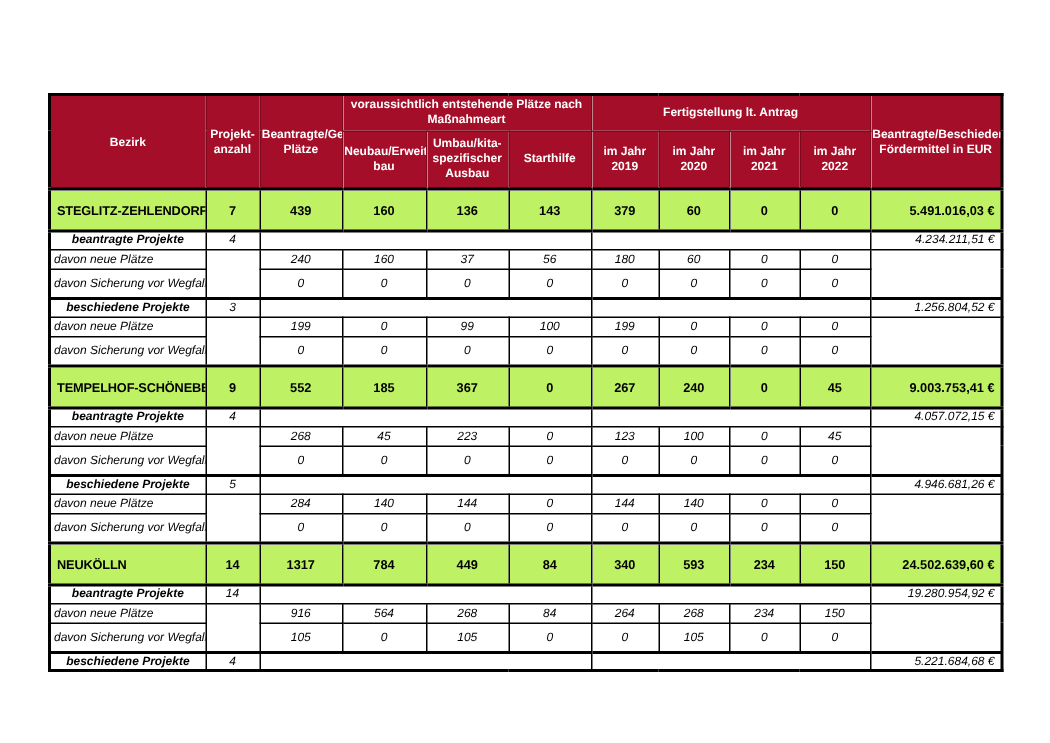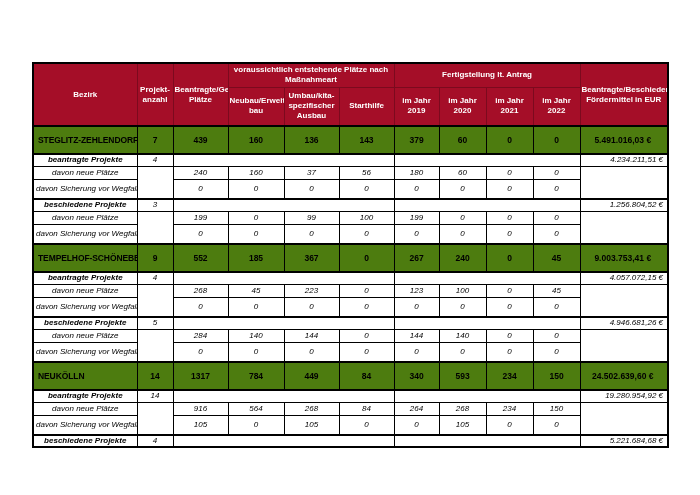--- a/index.html
+++ b/index.html
@@ -16,35 +16,35 @@
   }
   td{border:1px solid #000;padding:0 2px;font-size:8px;line-height:1.2;overflow:hidden;vertical-align:middle;}
   
   thead td{
     background:#A50E28;color:#fff;text-align:center;font-weight:700;
     border:1px solid #7c0a1e;font-size:8px;line-height:1.25;padding:1px 1px;
   }
   tr.hA{height:24px;}
   tr.hB{height:39px;}
   
-  tr.gray{height:28px;background:#4d7c0f;}
+  tr.gray{height:28px;background:#bef264;}
   tr.gray td{border-top:2px solid #000;border-bottom:2px solid #000;font-weight:700;font-size:8.5px;}
   td.bez{text-align:left;padding-left:4px;white-space:nowrap;letter-spacing:-0.1px;}
   td.num{text-align:center;}
-  td.amt{text-align:center;padding-right:4px;}
+  td.amt{text-align:right;padding-right:4px;}
   
   tr.proj{height:12px;padding-left:12px;}
   tr.proj td{border-top:2px solid #000;}
   td.plabel{font-weight:700;font-style:italic;text-align:center;white-space:nowrap;}
   td.count{font-style:italic;text-align:center;}
   td.pamt{font-style:italic;text-align:right;padding-right:4px;margin-top:26px;}
   
   tr.neu{height:13px;}
   tr.sich{height:20px;}
-  td.dlabel{font-style:italic;text-align:center;white-space:nowrap;padding-right:2px;}
+  td.dlabel{font-style:italic;text-align:left;white-space:nowrap;padding-right:2px;}
   td.dval{font-style:italic;text-align:center;}
   td.mt{background:#fff;}
 </style>
 </head>
 <body>
 
 <div class="page">
 
   <table class="report">
     <colgroup>

